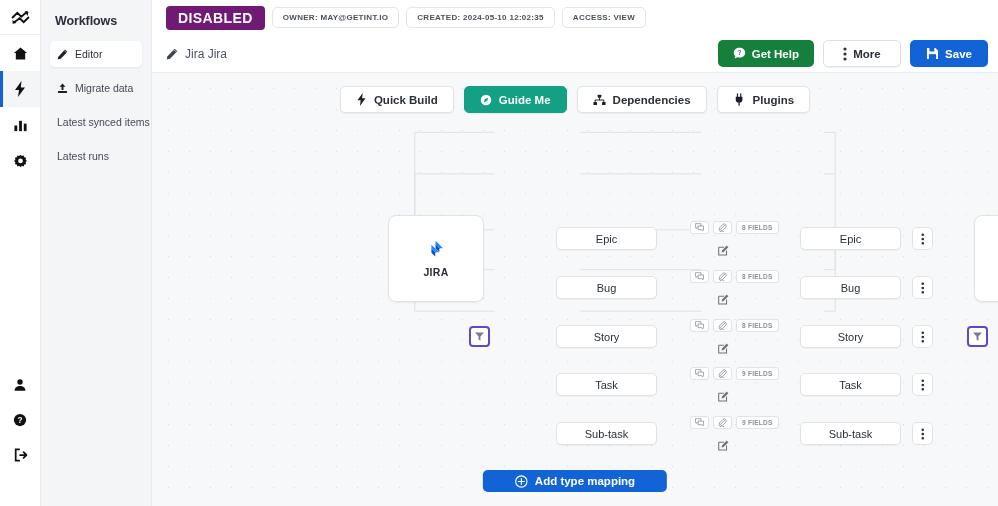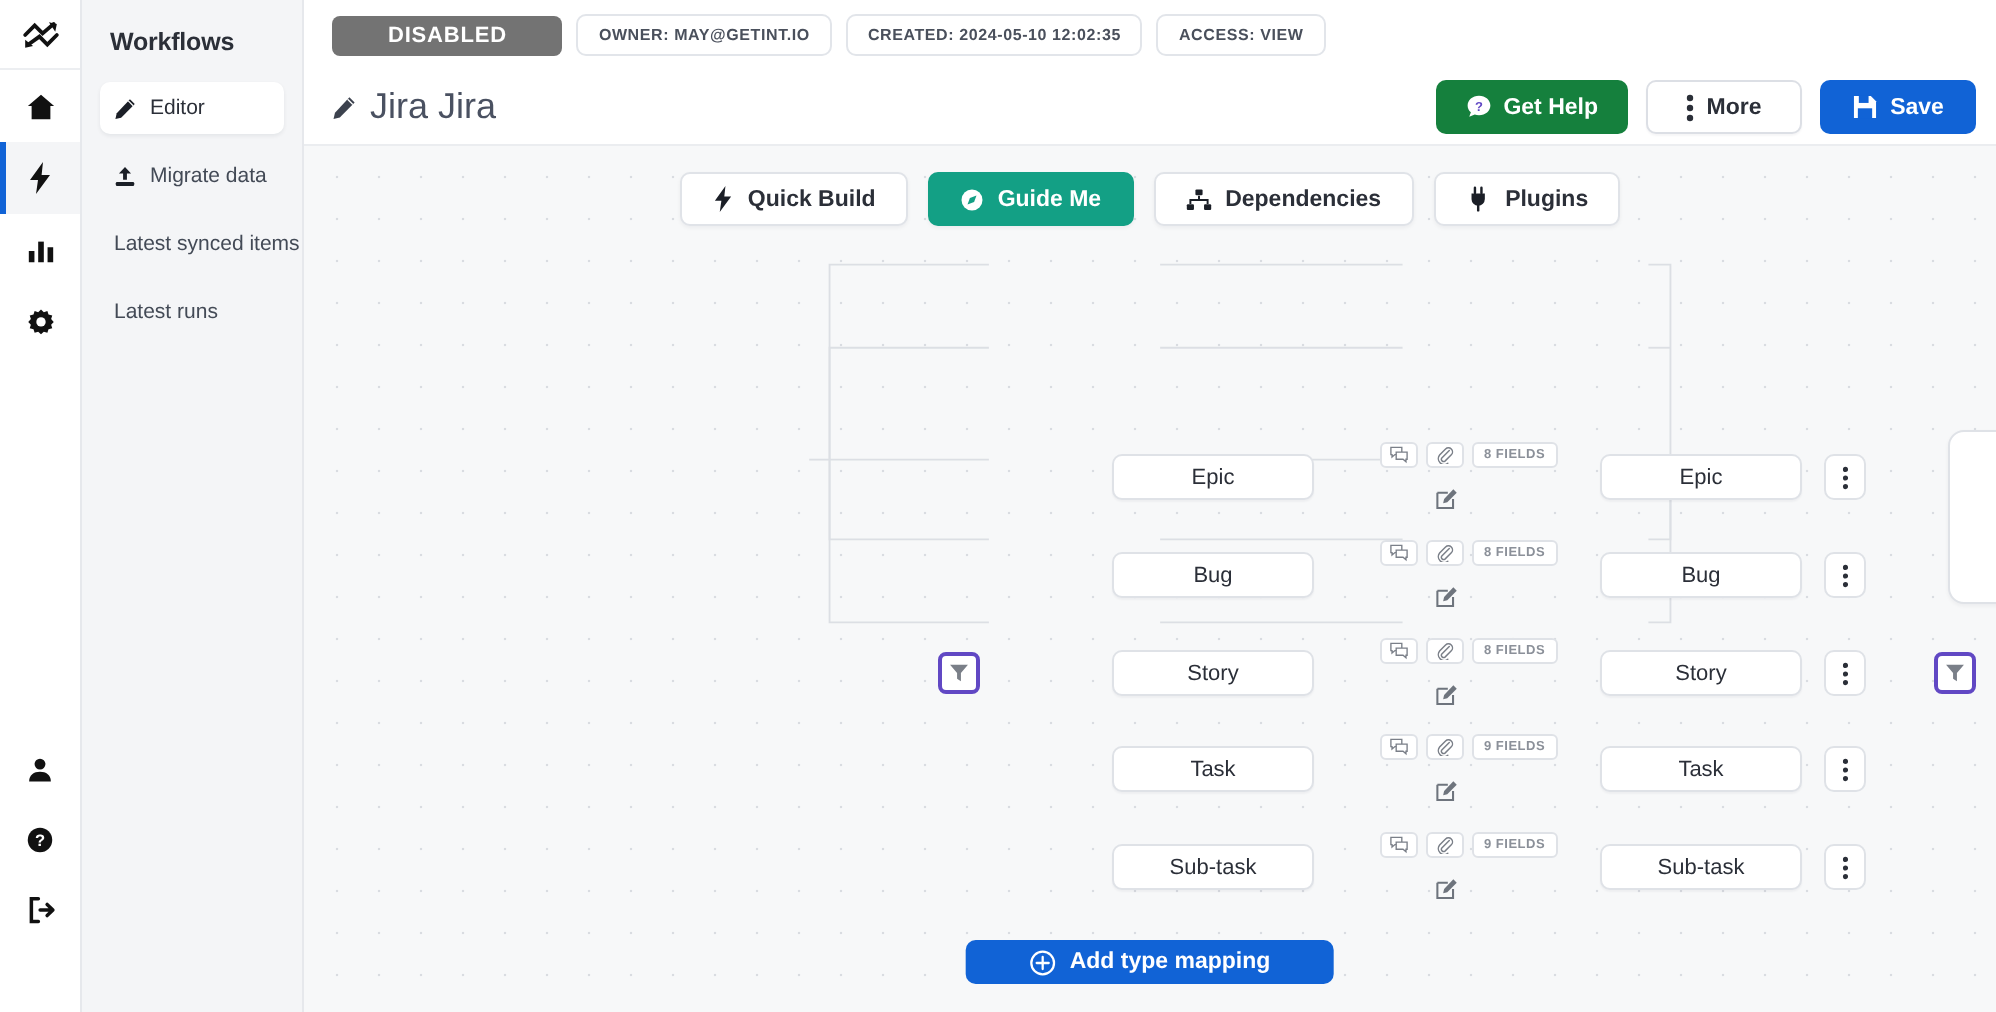--- a/index.html
+++ b/index.html
@@ -55,35 +55,35 @@
   
   .main { flex: 1 1 auto; height: 506px; display: flex; flex-direction: column; min-width:0; }
 
   .topbar {
     height: 35px; flex: 0 0 35px;
     display: flex; align-items: center; gap: 7px;
     padding: 0 10px 0 14px;
     background:#fff;
   }
   .badge-disabled {
-    background:#737373; color:#fff; font-size:11px; font-weight:bold;
-    letter-spacing:.4px; padding:4px 28px; border-radius:4px;
+    background:#701a75; color:#fff; font-size:14px; font-weight:bold;
+    letter-spacing:.4px; padding:4px 12px; border-radius:4px;
   }
   .badge-meta {
     border:1px solid #e2e5ea; color:#4a505c; background:#fff;
     font-size:8px; font-weight:bold; letter-spacing:.3px;
     padding:5px 10px; border-radius:5px; white-space:nowrap;
   }
 
   .titlebar {
     height: 37px; flex: 0 0 37px;
     display: flex; align-items: center; padding: 0 10px 0 14px;
     background:#fff;
   }
-  .wf-title { display:flex; align-items:center; gap:7px; font-size:18px; color:#4a5161; cursor:pointer; }
+  .wf-title { display:flex; align-items:center; gap:7px; font-size:12px; color:#4a5161; cursor:pointer; }
   .actions { margin-left:auto; display:flex; align-items:center; gap:9px; }
   .btn {
     display:flex; align-items:center; justify-content:center; gap:6px;
     height:27px; padding:0 14px; border-radius:5px; font-size:11.5px;
     font-weight:bold; cursor:pointer; border:1px solid transparent; white-space:nowrap;
   }
   .btn-help { background:#15803d; color:#fff; min-width:90px; }
   .btn-more { background:#fff; color:#2b2f38; border-color:#dcdfe5; min-width:78px;
               box-shadow:0 1px 1px rgba(16,24,40,.04); }
   .btn-save { background:#1163d6; color:#fff; min-width:78px; }
@@ -357,20 +357,29 @@
 
             <path d="M793 70 L806 70 L806 185"></path>
             <path d="M793 119 L806 119"></path>
             <path d="M793 185 L806 185"></path>
             <path d="M793 232 L806 232 L806 185"></path>
             <path d="M793 281 L806 281 L806 185"></path>
             <path d="M806 185 L816 185"></path>
           </g>
         </svg>
 
+        <div class="ep-card" style="left:236px; top:142px;">
+          <svg width="20" height="20" viewBox="0 0 24 24">
+            <path d="M11.5 2 L20.5 11 L16 11 L11.5 6.5 Z" fill="#2684ff"></path>
+            <path d="M6.5 7 L15.5 16 L11 16 L6.5 11.5 Z" fill="#2684ff"></path>
+            <path d="M11.5 6.5 L16 11 L16 16 L11.5 11.5 Z" fill="#0052cc"></path>
+            <path d="M6.5 11.5 L11 16 L11 21 L6.5 16.5 Z" fill="#0052cc"></path>
+          </svg>
+          <span class="ep-label">JIRA</span>
+        </div>
         <div class="filter-btn" style="left:317px; top:253px;">
           <svg width="11" height="11" viewBox="0 0 16 16">
             <path d="M1.5 2 H14.5 L9.4 8 V14 L6.6 12.2 V8 Z" fill="#7a7f88"></path>
           </svg>
         </div>
 
         <div class="ep-card" style="left:822px; top:142px;">
           
           
         </div>

